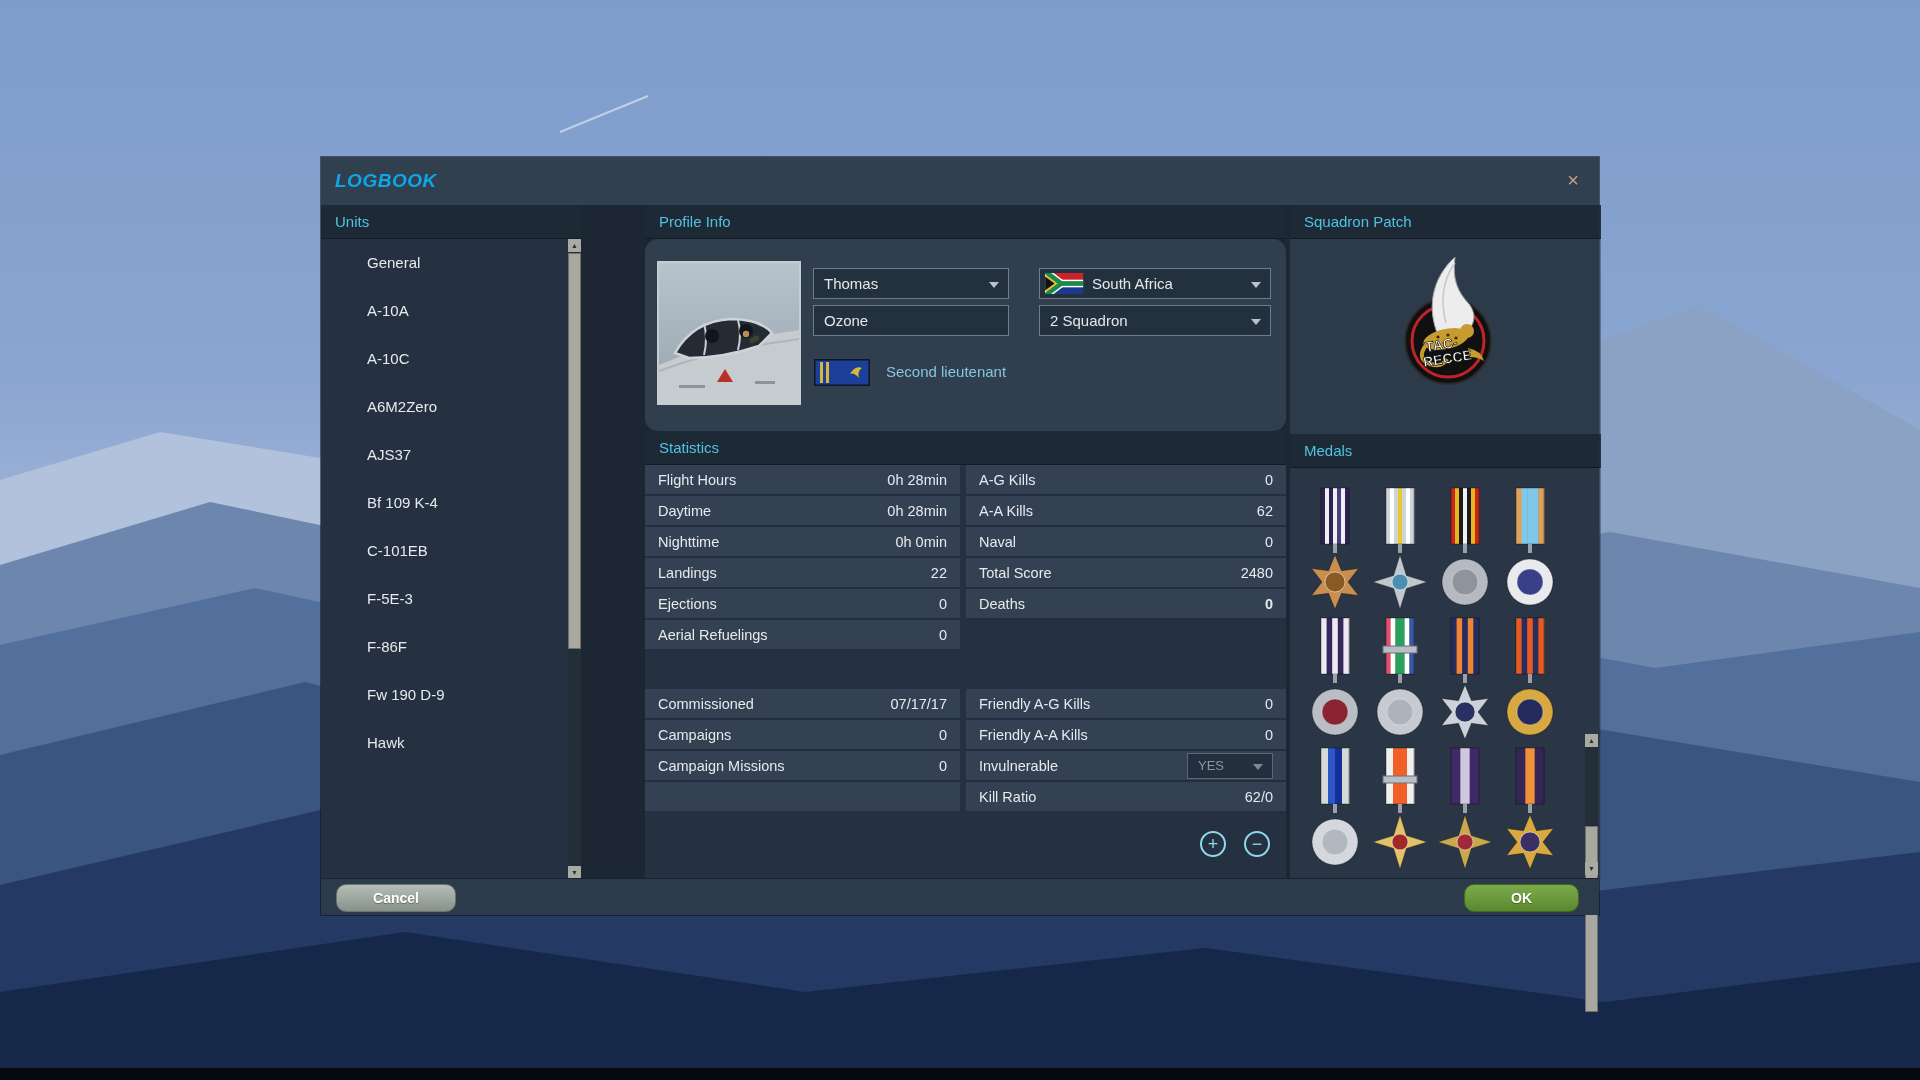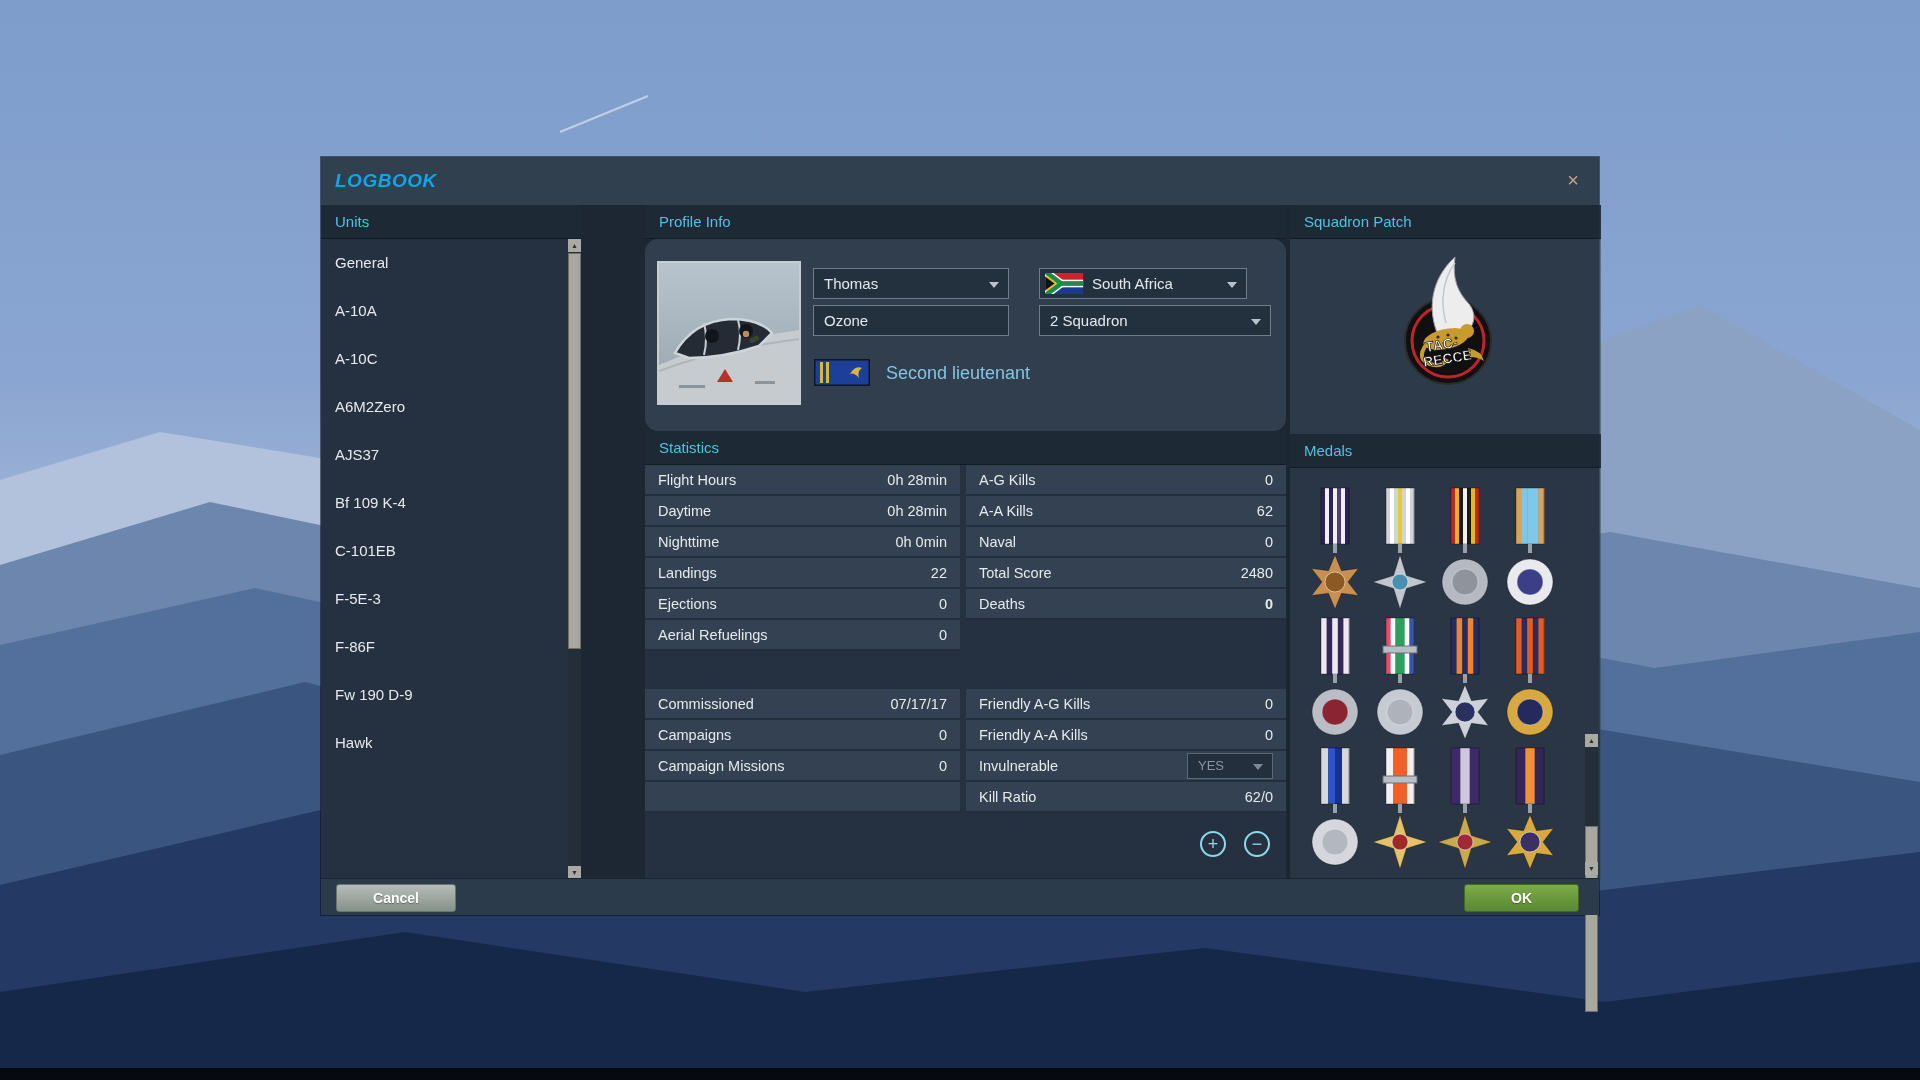--- a/index.html
+++ b/index.html
@@ -17,21 +17,21 @@
              width:24px;text-align:center;cursor:pointer;}
   .cols-bg{position:absolute;left:0;top:48px;right:0;bottom:36px;background:#1d2733;}
   .col{position:absolute;top:48px;bottom:36px;}
   .col-units{left:0;width:260px;}
   .col-center{left:324px;width:641px;}
   .col-right{left:969px;width:311px;}
   .col-header{position:absolute;left:0;right:0;height:34px;background:rgba(30,42,55,.93);
               border-bottom:1px solid rgba(12,18,26,.6);box-sizing:border-box;}
   .col-header span{display:block;line-height:33px;padding-left:14px;font-size:15px;color:#4fc3e0;}
   
-  .units-list{position:absolute;left:0;right:0;top:34px;bottom:0;background:rgba(40,53,67,.8);overflow:hidden;}
+  .units-list{position:absolute;left:0;right:0;top:34px;bottom:0;background:rgba(40,53,67,.8);overflow:hidden;padding-left:32px;}
   .unit-item{height:48px;line-height:48px;padding-left:14px;font-size:15px;color:#e7eaec;cursor:pointer;}
   
   .vscroll{position:absolute;width:13px;background:#242e39;}
   .vscroll .arrow{position:absolute;left:0;width:13px;height:13px;background:#a9aaa2;
                   font-size:7px;line-height:13px;text-align:center;color:#2a333d;}
   .vscroll .arrow.up{top:0;} .vscroll .arrow.down{bottom:0;}
   .vscroll .thumb{position:absolute;left:0;width:13px;background:#a9a8a0;border:1px solid #6f7068;box-sizing:border-box;}
   .scroll-units{right:0;top:34px;bottom:0;}
   .scroll-medals{right:3px;top:266px;bottom:4px;}
   
@@ -39,27 +39,27 @@
   .photo{position:absolute;left:12px;top:22px;width:140px;height:140px;border:2px solid #c7ccd1;
          box-sizing:content-box;background:#9fabb5;}
   .field,.dropdown{position:absolute;height:31px;background:rgba(26,36,48,.55);
          border:1px solid #6e7d8c;box-sizing:border-box;color:#e4e8ea;font-size:15px;}
   .field span,.dropdown .dd-label{display:block;line-height:29px;padding-left:10px;white-space:nowrap;
          overflow:hidden;}
   .dd-arrow{position:absolute;right:9px;top:13px;width:0;height:0;border-left:5px solid transparent;
          border-right:5px solid transparent;border-top:6px solid #b9c2cb;}
   .dd-pilot{left:168px;top:29px;width:196px;}
   .fld-name{left:168px;top:66px;width:196px;}
-  .dd-country{left:394px;top:29px;width:208px;}
+  .dd-country{left:394px;top:29px;width:232px;}
   .dd-country .dd-label{padding-left:52px;}
   .dd-country .flag{position:absolute;left:5px;top:4px;width:40px;height:21px;}
   .dd-squadron{left:394px;top:66px;width:232px;}
   .rank-row{position:absolute;left:169px;top:120px;height:28px;}
   .rank-insignia{position:absolute;left:0;top:0;}
-  .rank-label{position:absolute;left:72px;top:4px;font-size:18px;color:#84c4e2;white-space:nowrap;}
+  .rank-label{position:absolute;left:72px;top:4px;font-size:15px;color:#84c4e2;white-space:nowrap;}
   
   .stats-header{top:226px;}
   .stats-body{position:absolute;left:0;right:0;top:260px;bottom:0;background:rgba(48,63,80,.45);}
   .stats-col{position:absolute;top:0;}
   .stats-col.left{left:0;width:315px;}
   .stats-col.right{left:321px;width:320px;}
   .stat-row{display:flex;align-items:center;height:29px;border-bottom:2px solid rgba(13,20,28,.4);
             background:rgba(125,150,175,.17);padding:0 13px;font-size:14.5px;color:#e6eaec;}
   .stat-row .lbl{flex:1;}
   .stat-row .val{text-align:left;}
@@ -78,21 +78,21 @@
   .patch-area{position:absolute;left:0;right:0;top:34px;height:195px;background:rgba(58,74,92,.55);}
   .patch{position:absolute;left:108px;top:14px;}
   .medals-header{top:229px;}
   .medals-area{position:absolute;left:0;right:0;top:263px;bottom:0;background:rgba(55,70,88,.5);}
   .medals-grid{position:absolute;left:14px;top:18px;display:grid;grid-template-columns:repeat(4,62px);
                grid-auto-rows:130px;column-gap:3px;}
   .medal{width:56px;height:124px;margin:0 auto;}
   
   .footer{position:absolute;left:0;right:0;bottom:0;height:36px;background:#2c3b4b;
           border-top:1px solid #1a242e;}
-  .btn{position:absolute;top:5px;height:28px;border-radius:3px;font-weight:bold;font-size:14px;
+  .btn{position:absolute;top:5px;height:28px;border-radius:10px;font-weight:bold;font-size:14px;
        color:#fff;text-align:center;line-height:27px;cursor:pointer;box-sizing:border-box;
        text-shadow:0 1px 1px rgba(0,0,0,.35);}
   .btn-cancel{left:15px;width:120px;background:linear-gradient(#b7bdb7,#85918a);border:1px solid #69746c;}
   .btn-ok{right:20px;width:115px;background:linear-gradient(#7cab4c,#5a882f);border:1px solid #45691f;}
 </style>
 </head>
 <body>
 
 <div class="bg">
   <svg width="1920" height="1080" viewBox="0 0 1920 1080" preserveAspectRatio="none">

